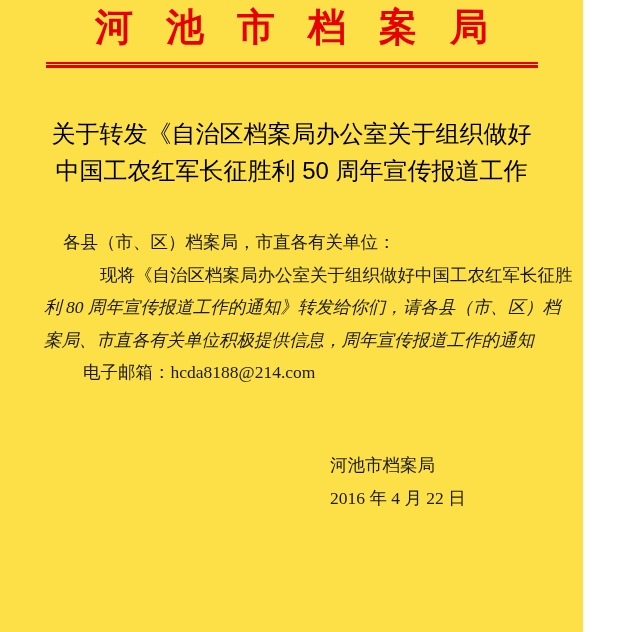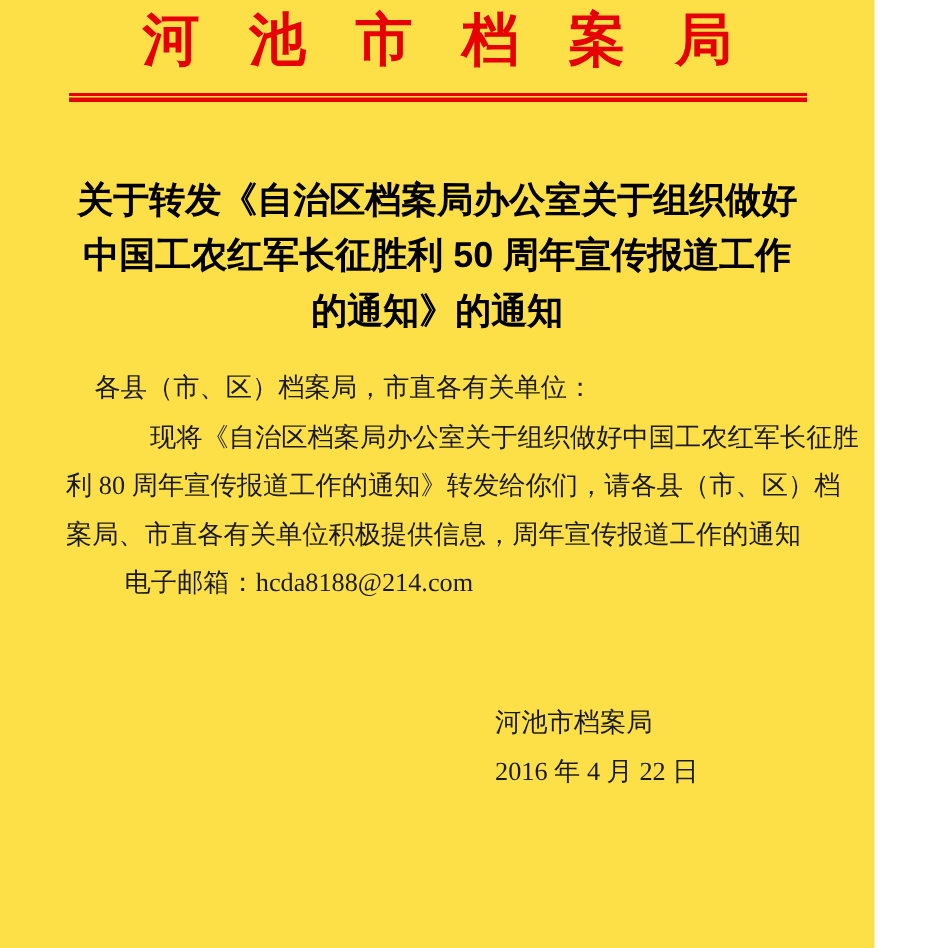--- a/index.html
+++ b/index.html
@@ -38,41 +38,41 @@
       margin: 13px auto 0 auto;
       border-top: 2px solid #e60000;
       border-bottom: 3px solid #e60000;
       box-sizing: content-box;
     }
     
     .doc-title {
       margin-top: 47px;
       text-align: center;
       font-family: "Liberation Sans", "DejaVu Sans", sans-serif;
-      font-weight: bold;
+      font-weight: normal;
       font-size: 24px;
       line-height: 37px;
       color: #000000;
     }
     
     .body-block {
-      margin-top: 16px;
+      margin-top: 37px;
       padding-left: 44px;
       padding-right: 28px;
       font-size: 17.5px;
       line-height: 32.5px;
       color: #1a1a1a;
     }
     .body-block p {
       margin: 0;
       white-space: nowrap;
     }
     .salutation { padding-left: 19px; }
     .para-first { padding-left: 56px; }
-    .para-cont  { padding-left: 0; }
+    .para-cont  { padding-left: 0; font-style: italic; }
     .contact-line { padding-left: 39px; }
     
     .signature-block {
       margin-top: 60px;
       padding-left: 330px;
       font-size: 17.5px;
       line-height: 33px;
       color: #1a1a1a;
     }
     .signature-block div { white-space: nowrap; }
@@ -83,21 +83,20 @@
 <div class="page">
 
   <div class="header">
     <div class="agency-name">河池市档案局</div>
     <div class="red-line"></div>
   </div>
 
   <div class="doc-title">
     <div>关于转发《自治区档案局办公室关于组织做好</div>
     <div>中国工农红军长征胜利 50 周年宣传报道工作</div>
-    <div>的通知》的通知</div>
   </div>
 
   <div class="body-block">
     <p class="salutation">各县（市、区）档案局，市直各有关单位：</p>
     <p class="para-first">现将《自治区档案局办公室关于组织做好中国工农红军长征胜</p>
     <p class="para-cont">利 80 周年宣传报道工作的通知》转发给你们，请各县（市、区）档</p>
     <p class="para-cont">案局、市直各有关单位积极提供信息，周年宣传报道工作的通知</p>
     <p class="contact-line">电子邮箱：hcda8188@214.com</p>
   </div>
 

